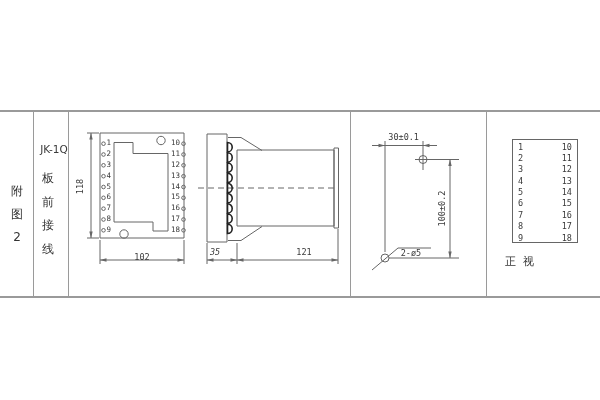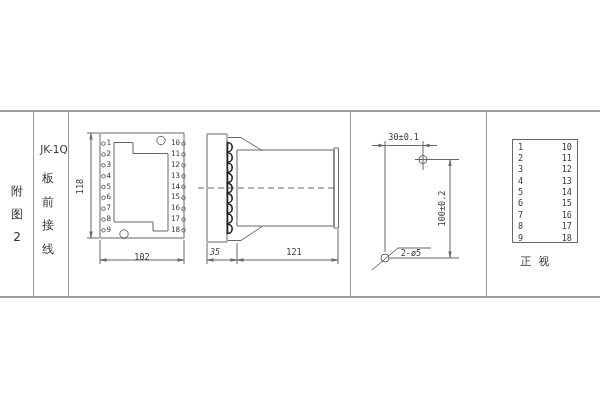--- a/index.html
+++ b/index.html
@@ -16,21 +16,21 @@
   .wire-col{row-gap:9.5px;}
   .model{font-family:"DejaVu Sans","Liberation Sans",sans-serif;font-size:10.5px;text-align:center;}
   .num-col{position:absolute;}
   .num-col div{height:10.82px;line-height:10.82px;font-size:7.5px;}
   .table-box{position:absolute;left:512px;top:139px;width:66px;height:104px;
              border:1px solid #666;box-sizing:border-box;display:flex;justify-content:space-between;}
   .tcol{display:flex;flex-direction:column;padding-top:1.5px;}
   .tcol div{height:11.4px;line-height:11.4px;font-size:8.5px;}
   .tcol-l{padding-left:5px;}
   .tcol-r{padding-right:5px;text-align:right;}
-  .caption{font-size:11px;text-align:center;white-space:pre;}
+  .caption{font-size:11px;text-align:left;white-space:pre;}
   svg{position:absolute;left:0;top:0;}
   svg *{vector-effect:non-scaling-stroke;}
 </style>
 </head>
 <body>
 
 <div class="canvas">
 
   <div class="hline" style="left:0;top:110px;width:600px;height:1.5px;"></div>
   <div class="hline" style="left:0;top:296px;width:600px;height:1.5px;"></div>
@@ -172,21 +172,21 @@
       <div>14</div>
       <div>15</div>
       <div>16</div>
       <div>17</div>
       <div>18</div>
     </div>
 
   <div class="txt dim rot" style="left:69px;top:179.5px;width:25px;height:13px;">118</div>
   <div class="txt dim" style="left:122px;top:252px;width:40px;">102</div>
   <div class="txt dim" style="left:203px;top:246.5px;width:24px;font-style:italic;">35</div>
-  <div class="txt dim" style="left:274px;top:246.5px;width:40px;">121</div>
+  <div class="txt dim" style="left:284px;top:246.5px;width:40px;">121</div>
   <div class="txt dim" style="left:387px;top:131.5px;width:32px;text-align:right;">30±0.1</div>
   <div class="txt dim rot" style="left:424px;top:201.5px;width:38px;height:13px;">100±0.2</div>
   <div class="txt dim" style="left:391px;top:248px;width:40px;">2-ø5</div>
 
   <div class="table-box">
     <div class="tcol tcol-l">
         <div>1</div>
         <div>2</div>
         <div>3</div>
         <div>4</div>

